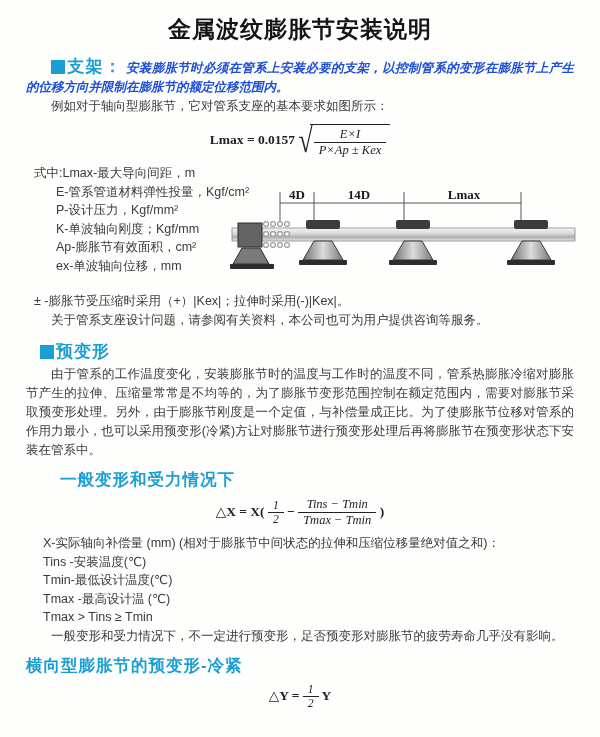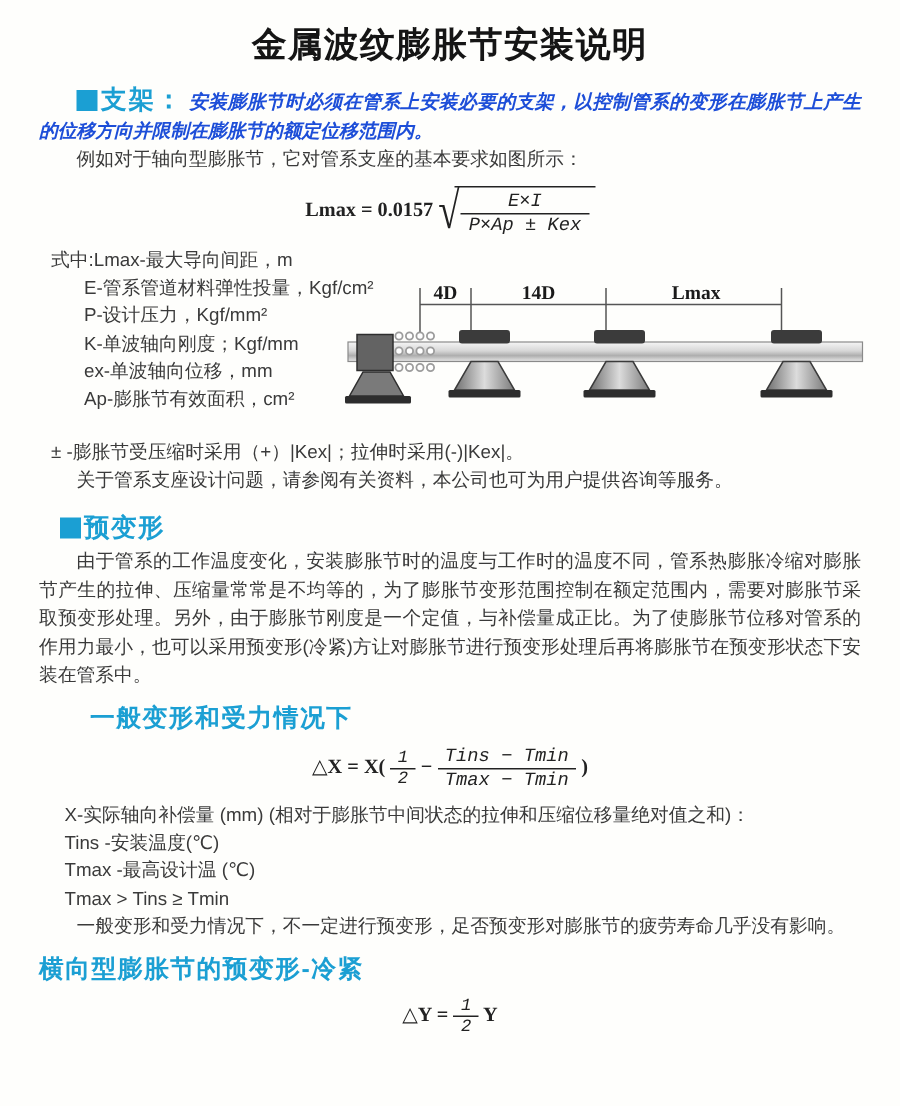--- a/index.html
+++ b/index.html
@@ -30,21 +30,21 @@
   .sec-block-head{margin:12px 0 4px 14px;font-size:17px;}
   
   .formula{
     text-align:center;margin:8px 0 6px 0;
     font-family:"Liberation Serif","DejaVu Serif",serif;
     font-size:13.5px;color:#222;font-weight:bold;
   }
   .frac{
     display:inline-flex;flex-direction:column;text-align:center;
     vertical-align:middle;font-style:italic;font-weight:normal;
-    font-size:12.5px;line-height:15px;font-family:Liberation Mono, monospace;
+    font-size:12.5px;line-height:15px;
   }
   .frac .num{border-bottom:1px solid #222;padding:0 5px;}
   .frac .den{padding:0 5px;}
   .sqrt-sign{
     display:inline-block;font-weight:normal;font-size:26px;
     transform:scaleY(1.35);vertical-align:middle;margin-right:-3px;
   }
   .radicand{display:inline-block;border-top:1.4px solid #222;padding:2px 4px 0 4px;vertical-align:middle;}
   .half{font-size:11.5px;line-height:13px;}
   
@@ -82,22 +82,22 @@
           <span class="den">P×Ap ± Kex</span>
         </span></span>
   </div>
 
   <div class="defs-wrap">
     <ul class="defs">
       <li>式中:Lmax-最大导向间距，m</li>
       <li>E-管系管道材料弹性投量，Kgf/cm²</li>
       <li>P-设计压力，Kgf/mm²</li>
       <li>K-单波轴向刚度；Kgf/mm</li>
+      <li>Ap-膨胀节有效面积，cm²</li>
       <li>ex-单波轴向位移，mm</li>
-      <li>Ap-膨胀节有效面积，cm²</li>
     </ul>
 
     <svg class="diagram" width="352" height="92" viewBox="0 0 352 92" xmlns="http://www.w3.org/2000/svg">
       <defs>
         <linearGradient id="pipeGrad" x1="0" y1="0" x2="0" y2="1">
           <stop offset="0" stop-color="#f5f5f5"></stop>
           <stop offset="0.45" stop-color="#d7d7d7"></stop>
           <stop offset="0.7" stop-color="#aeaeae"></stop>
           <stop offset="1" stop-color="#e8e8e8"></stop>
         </linearGradient>
@@ -180,20 +180,21 @@
     <span class="frac">
         <span class="num">Tins − Tmin</span>
         <span class="den">Tmax − Tmin</span>
       </span>
     <span>)</span>
   </div>
 
   <ul class="items">
     <li>X-实际轴向补偿量 (mm) (相对于膨胀节中间状态的拉伸和压缩位移量绝对值之和)：</li>
     <li>Tins -安装温度(℃)</li>
+    <li>Tmin-最低设计温度(℃)</li>
     <li>Tmax -最高设计温 (℃)</li>
     <li>Tmax &gt; Tins ≥ Tmin</li>
   </ul>
   <p class="indent">一般变形和受力情况下，不一定进行预变形，足否预变形对膨胀节的疲劳寿命几乎没有影响。</p>
 
   <p class="sub-head">横向型膨胀节的预变形-冷紧</p>
 
   <div class="formula">
     <span>△Y =</span>
     <span class="frac half">

